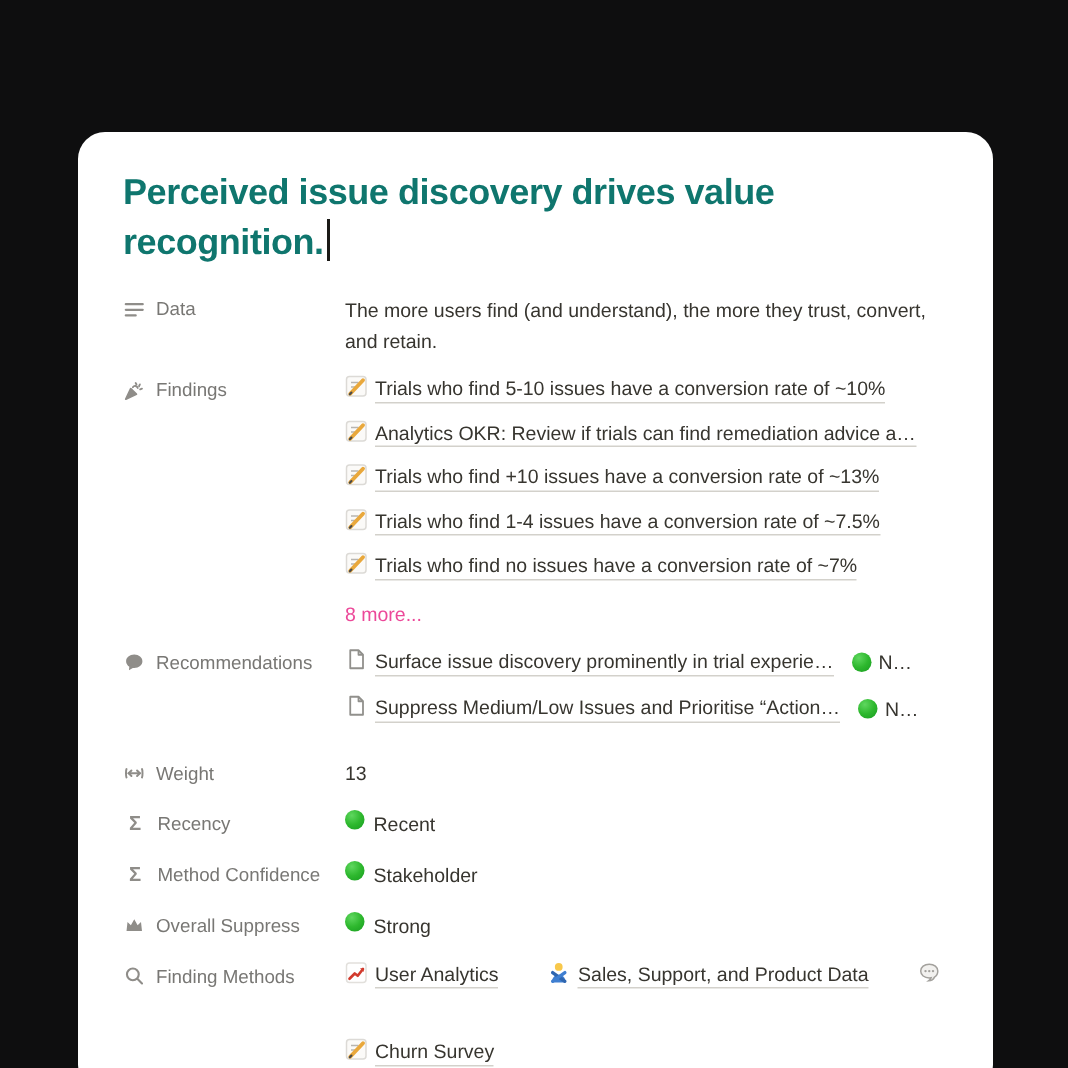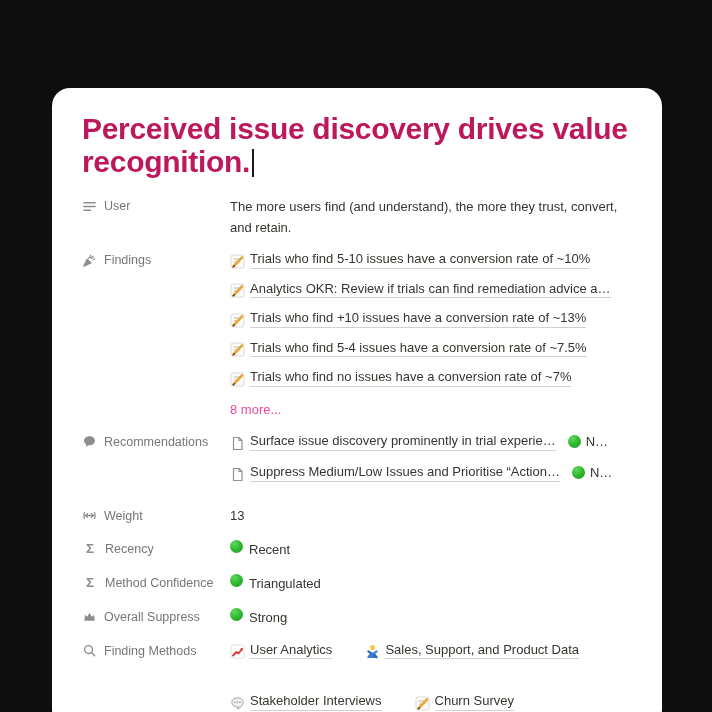--- a/index.html
+++ b/index.html
@@ -6,22 +6,22 @@
   html,body { width:712px; height:712px; overflow:hidden; }
   body { background:#0e0e0f; font-family:"Liberation Sans", sans-serif; }
 
   .page-card {
     position:absolute; left:52px; top:88px; width:610px; height:640px;
     background:#ffffff; border-radius:18px;
   }
   .card-content { padding:24px 30px 0 30px; }
 
   .page-title {
-    font-size:30px; line-height:33px; font-weight:700;
-    color:#be185d; letter-spacing:-0.3px;
+    font-size:24px; line-height:33px; font-weight:700;
+    color:#0f766e; letter-spacing:-0.3px;
     font-family:"Liberation Sans", sans-serif;
   }
   .caret {
     display:inline-block; width:2px; height:28px; background:#1b1a17;
     vertical-align:-5px; margin-left:2px;
   }
 
   .props { margin-top:18px; }
   .prop-row { display:flex; align-items:flex-start; margin-bottom:12px; }
 
@@ -31,21 +31,21 @@
     white-space:nowrap; overflow:hidden; cursor:default;
   }
   .prop-label svg, .prop-label .sigma { flex:0 0 auto; }
   .sigma { font-size:13.5px; font-weight:600; color:#8f8d89; width:16px; text-align:center; }
 
   .prop-value { flex:1 1 auto; font-size:13px; color:#37352f; line-height:20px; }
 
   .note-text { max-width:402px; line-height:21px; }
 
   .mention {
-    display:inline-flex; align-items:flex-end; gap:5px;
+    display:inline-flex; align-items:flex-start; gap:5px;
     text-decoration:none; cursor:pointer; white-space:nowrap;
   }
   .mention .m-text {
     color:#37352f; font-weight:500; font-size:13px; line-height:17px;
     border-bottom:1px solid #d3d1cb; padding-bottom:0.5px;
   }
   .stack .mention { display:flex; margin-bottom:11px; }
   .more-link { color:#ec4899; font-size:13px; margin-top:2px; cursor:pointer; display:inline-block; }
 
   .rec-row { display:flex; align-items:center; margin-bottom:11px; gap:12px; }
@@ -80,21 +80,21 @@
 
       <div class="prop-row">
         <div class="prop-label">
           <svg class="emoji-ic" viewBox="0 0 16 16" width="16" height="16">
               <g stroke="#8f8d89" stroke-width="1.6" stroke-linecap="round">
                 <line x1="2" y1="4" x2="14" y2="4"></line>
                 <line x1="2" y1="8" x2="14" y2="8"></line>
                 <line x1="2" y1="12" x2="9" y2="12"></line>
               </g>
             </svg>
-          <span>User</span>
+          <span>Data</span>
         </div>
         <div class="prop-value note-text">The more users find (and understand), the more they trust, convert, and retain.</div>
       </div>
 
       <div class="prop-row">
         <div class="prop-label">
           <svg class="emoji-ic" viewBox="0 0 16 16" width="16" height="16">
               <g stroke="#8f8d89" stroke-width="1.3" fill="none" stroke-linecap="round" stroke-linejoin="round">
                 <path d="M5.5 6.5 L2 14 L9.5 10.5 Z" fill="#8f8d89"></path>
                 <path d="M7 5.5 C8 4 10 4.5 10.5 6"></path>
@@ -137,21 +137,21 @@
             <span class="m-text">Trials who find +10 issues have a conversion rate of ~13%</span>
           </a>
           <a class="mention">
             <svg class="emoji-ic" viewBox="0 0 15 15" width="15" height="15">
                 <rect x="1" y="1" width="13" height="13" rx="2" fill="#fbfaf8" stroke="#dcdad6"></rect>
                 <line x1="4" y1="5" x2="9" y2="5" stroke="#b7b5b0" stroke-width="1"></line>
                 <line x1="4" y1="8" x2="7" y2="8" stroke="#b7b5b0" stroke-width="1"></line>
                 <line x1="3.5" y1="12.5" x2="12" y2="3.5" stroke="#e9a83c" stroke-width="2.6" stroke-linecap="round"></line>
                 <line x1="3.2" y1="12.8" x2="4.3" y2="11.7" stroke="#4a4a4a" stroke-width="1.4" stroke-linecap="round"></line>
               </svg>
-            <span class="m-text">Trials who find 5-4 issues have a conversion rate of ~7.5%</span>
+            <span class="m-text">Trials who find 1-4 issues have a conversion rate of ~7.5%</span>
           </a>
           <a class="mention">
             <svg class="emoji-ic" viewBox="0 0 15 15" width="15" height="15">
                 <rect x="1" y="1" width="13" height="13" rx="2" fill="#fbfaf8" stroke="#dcdad6"></rect>
                 <line x1="4" y1="5" x2="9" y2="5" stroke="#b7b5b0" stroke-width="1"></line>
                 <line x1="4" y1="8" x2="7" y2="8" stroke="#b7b5b0" stroke-width="1"></line>
                 <line x1="3.5" y1="12.5" x2="12" y2="3.5" stroke="#e9a83c" stroke-width="2.6" stroke-linecap="round"></line>
                 <line x1="3.2" y1="12.8" x2="4.3" y2="11.7" stroke="#4a4a4a" stroke-width="1.4" stroke-linecap="round"></line>
               </svg>
             <span class="m-text">Trials who find no issues have a conversion rate of ~7%</span>
@@ -227,21 +227,21 @@
       </div>
 
       <div class="prop-row simple-row">
         <div class="prop-label">
           <span class="sigma">Σ</span>
           <span>Method Confidence</span>
         </div>
         <div class="prop-value">
           <span class="select-value">
             <span class="green-dot"></span>
-            <span>Triangulated</span>
+            <span>Stakeholder</span>
           </span>
         </div>
       </div>
 
       <div class="prop-row simple-row">
         <div class="prop-label">
           <svg class="emoji-ic" viewBox="0 0 16 16" width="16" height="16">
               <path d="M2.5 12.5 L3.2 6 L5.6 8.3 L8 4 L10.4 8.3 L12.8 6 L13.5 12.5 Z" fill="#8f8d89"></path>
             </svg>
           <span>Overall Suppress</span>
@@ -280,21 +280,20 @@
               </svg>
             <span class="m-text">Sales, Support, and Product Data</span>
           </a>
           <a class="mention">
             <svg class="emoji-ic" viewBox="0 0 15 15" width="15" height="15">
                 <path d="M7.5 1.8 C4.2 1.8 1.8 3.8 1.8 6.4 C1.8 9 4.2 11 7.5 11 C7.9 11 8.3 10.97 8.7 10.9 L8.7 10.9 C8.2 12 7 12.9 7 12.9 C9.2 12.8 10.5 11.6 11 10.4 C12.4 9.6 13.2 8.1 13.2 6.4 C13.2 3.8 10.8 1.8 7.5 1.8 Z" fill="#f2f1ef" stroke="#a3a19d" stroke-width="1"></path>
                 <circle cx="5" cy="6.4" r="0.8" fill="#a3a19d"></circle>
                 <circle cx="7.5" cy="6.4" r="0.8" fill="#a3a19d"></circle>
                 <circle cx="10" cy="6.4" r="0.8" fill="#a3a19d"></circle>
               </svg>
-            <span class="m-text">Stakeholder Interviews</span>
           </a>
           <a class="mention">
             <svg class="emoji-ic" viewBox="0 0 15 15" width="15" height="15">
                 <rect x="1" y="1" width="13" height="13" rx="2" fill="#fbfaf8" stroke="#dcdad6"></rect>
                 <line x1="4" y1="5" x2="9" y2="5" stroke="#b7b5b0" stroke-width="1"></line>
                 <line x1="4" y1="8" x2="7" y2="8" stroke="#b7b5b0" stroke-width="1"></line>
                 <line x1="3.5" y1="12.5" x2="12" y2="3.5" stroke="#e9a83c" stroke-width="2.6" stroke-linecap="round"></line>
                 <line x1="3.2" y1="12.8" x2="4.3" y2="11.7" stroke="#4a4a4a" stroke-width="1.4" stroke-linecap="round"></line>
               </svg>
             <span class="m-text">Churn Survey</span>

